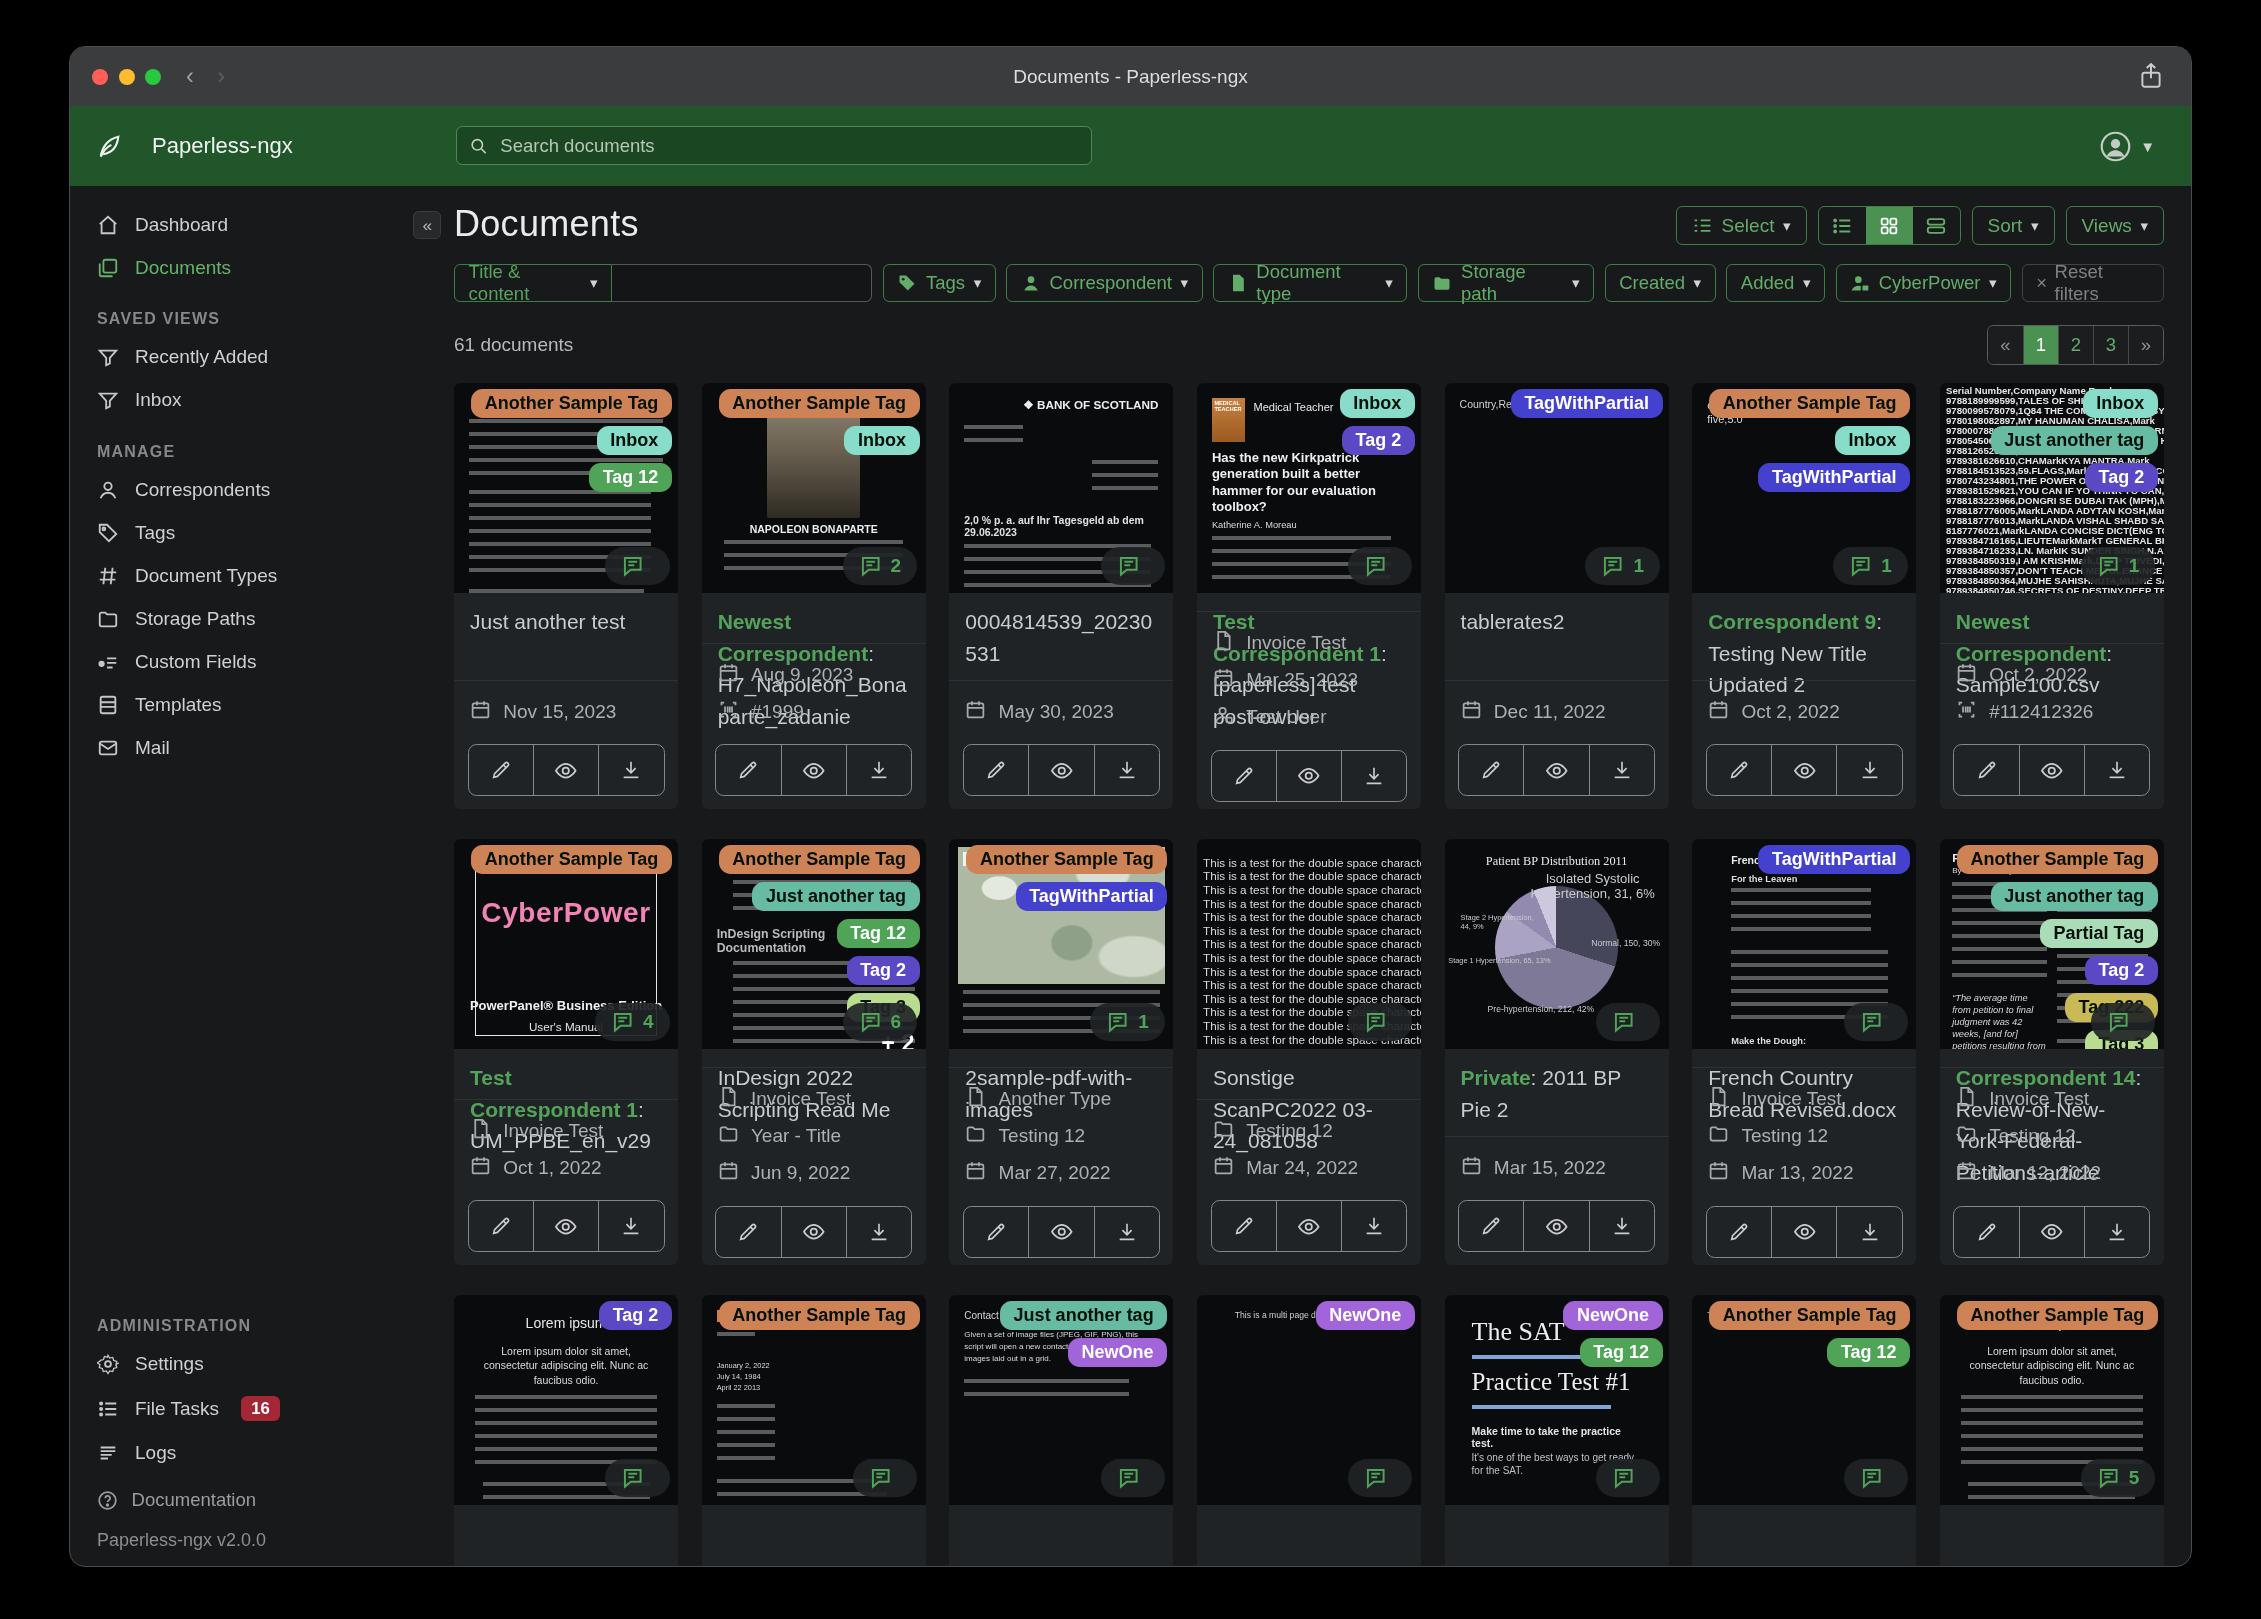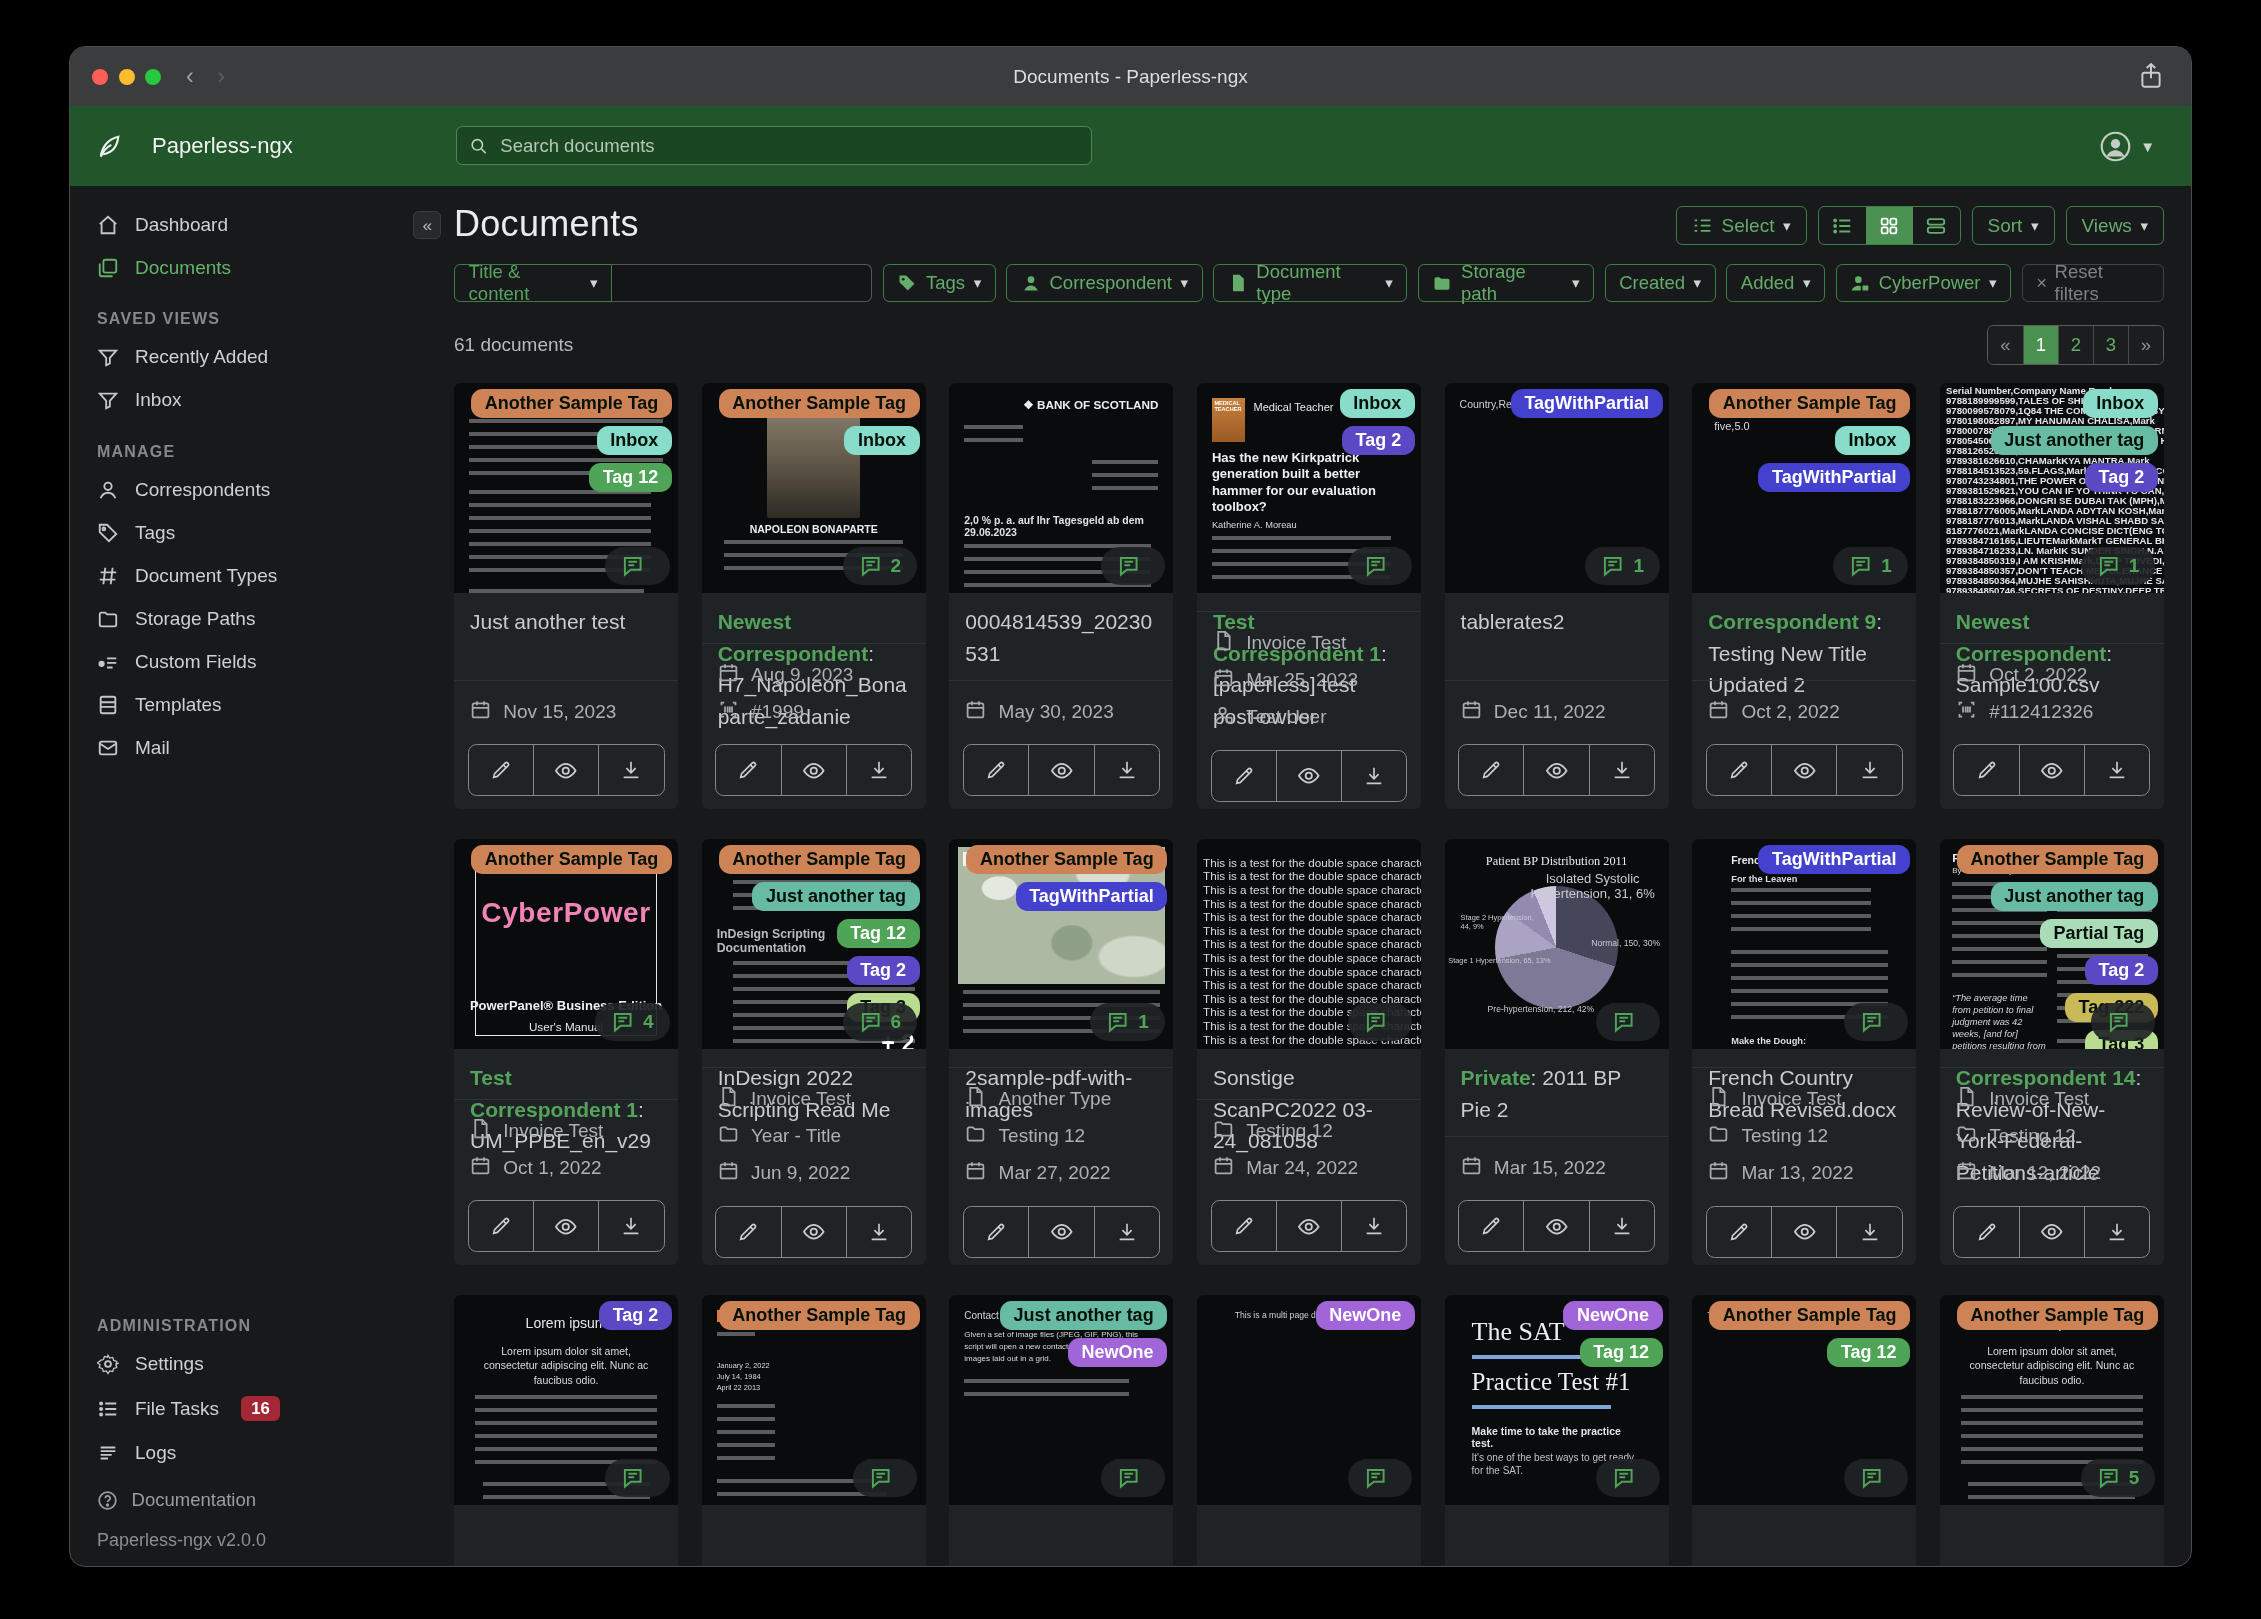--- a/index.html
+++ b/index.html
@@ -701,21 +701,21 @@
                   <path d="M12 3v11M7 10l5 5 5-5"></path>
                   <path d="M4 20h16"></path>
                 </svg>
       </div>
     </div>
   </article>
 
   <article class="card">
     <div class="thumb">
       <div class="tc">
-                <div style="position:absolute;inset:0;padding:22px;">
+                <div style="position:absolute;inset:0;padding:15px;">
                   <div class="tiny" style="font-size:11px;line-height:1.35;">one,1.0</div>
                   <div class="tiny" style="font-size:11px;line-height:1.35;">five,5.0</div>
                 </div>
               </div>
       <div class="tagstack">
                 <span class="tag" style="background: rgb(205, 131, 85); color: rgb(6, 17, 10);">Another Sample Tag</span>
                 <span class="tag" style="background: rgb(135, 220, 202); color: rgb(6, 17, 10);">Inbox</span>
                 <span class="tag" style="background: rgb(67, 65, 205); color: rgb(255, 255, 255);">TagWithPartial</span>
               </div>
       <div class="comments">

